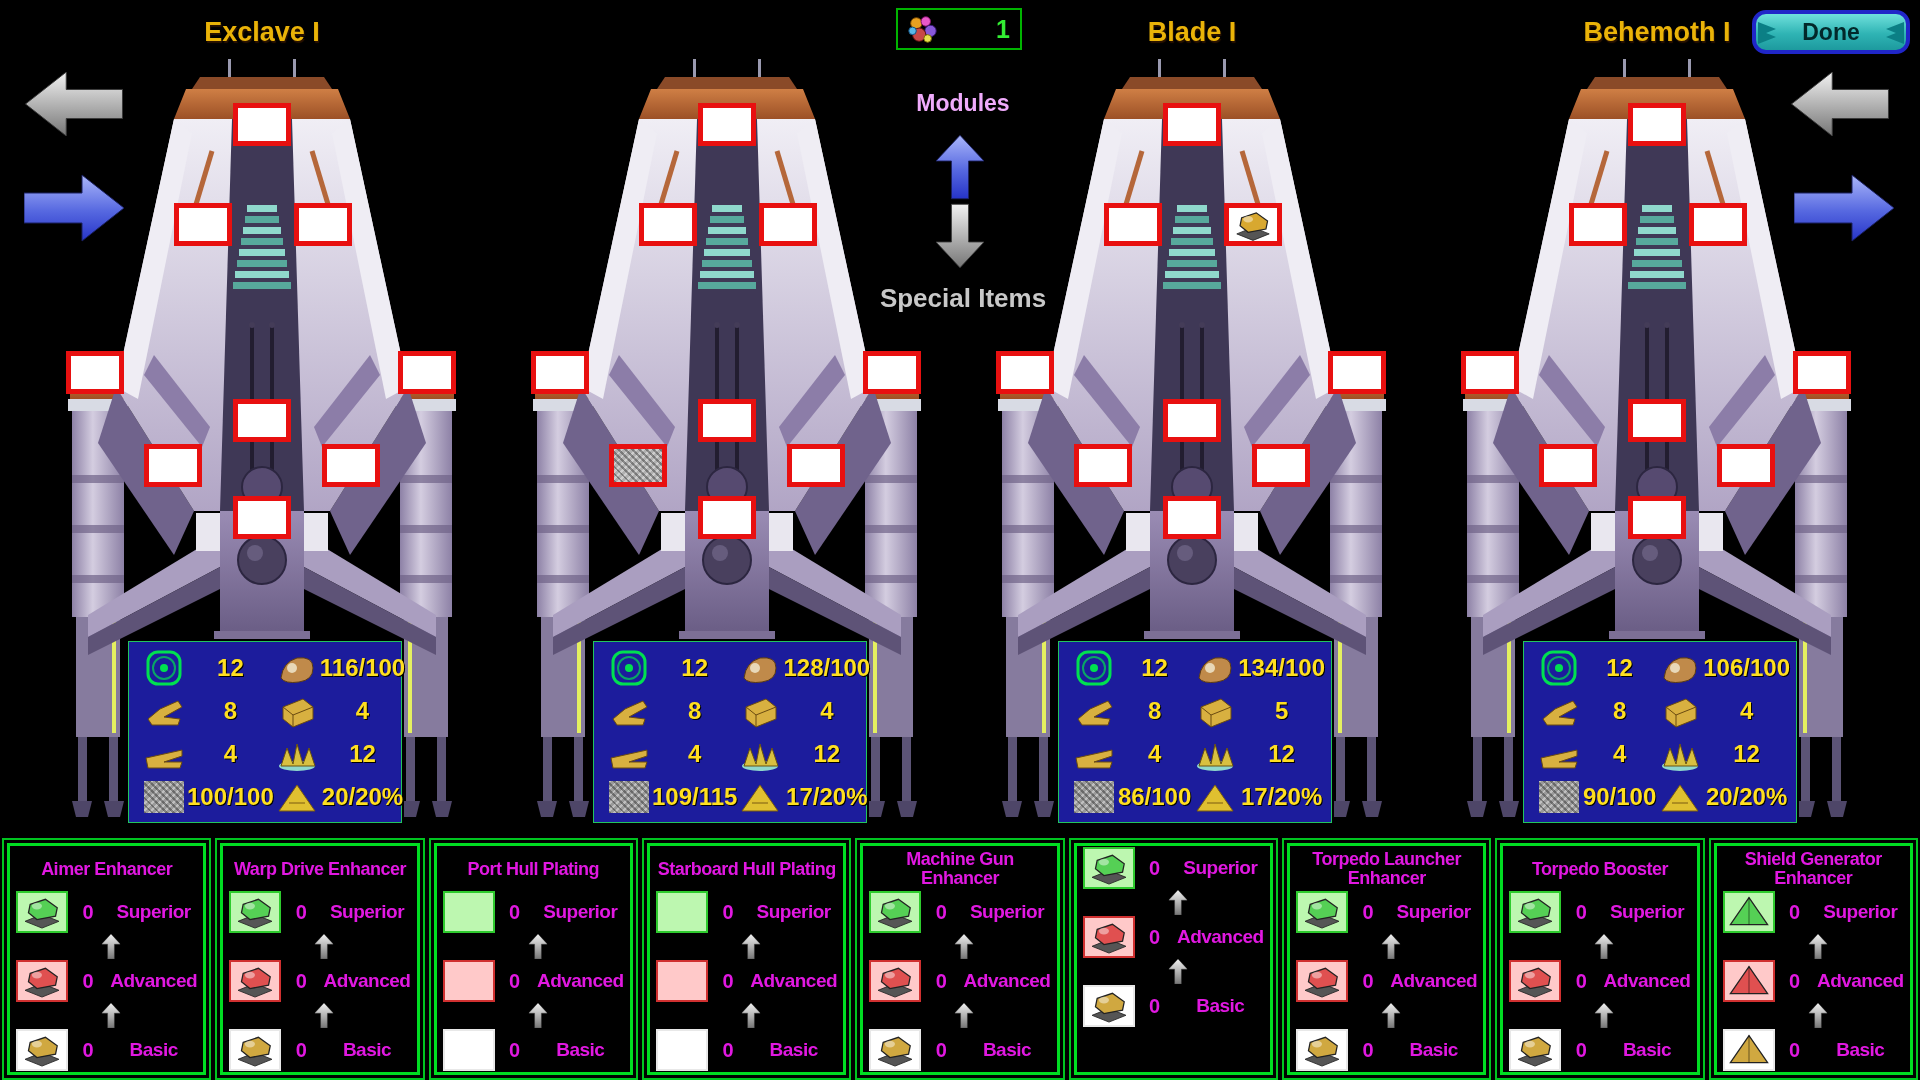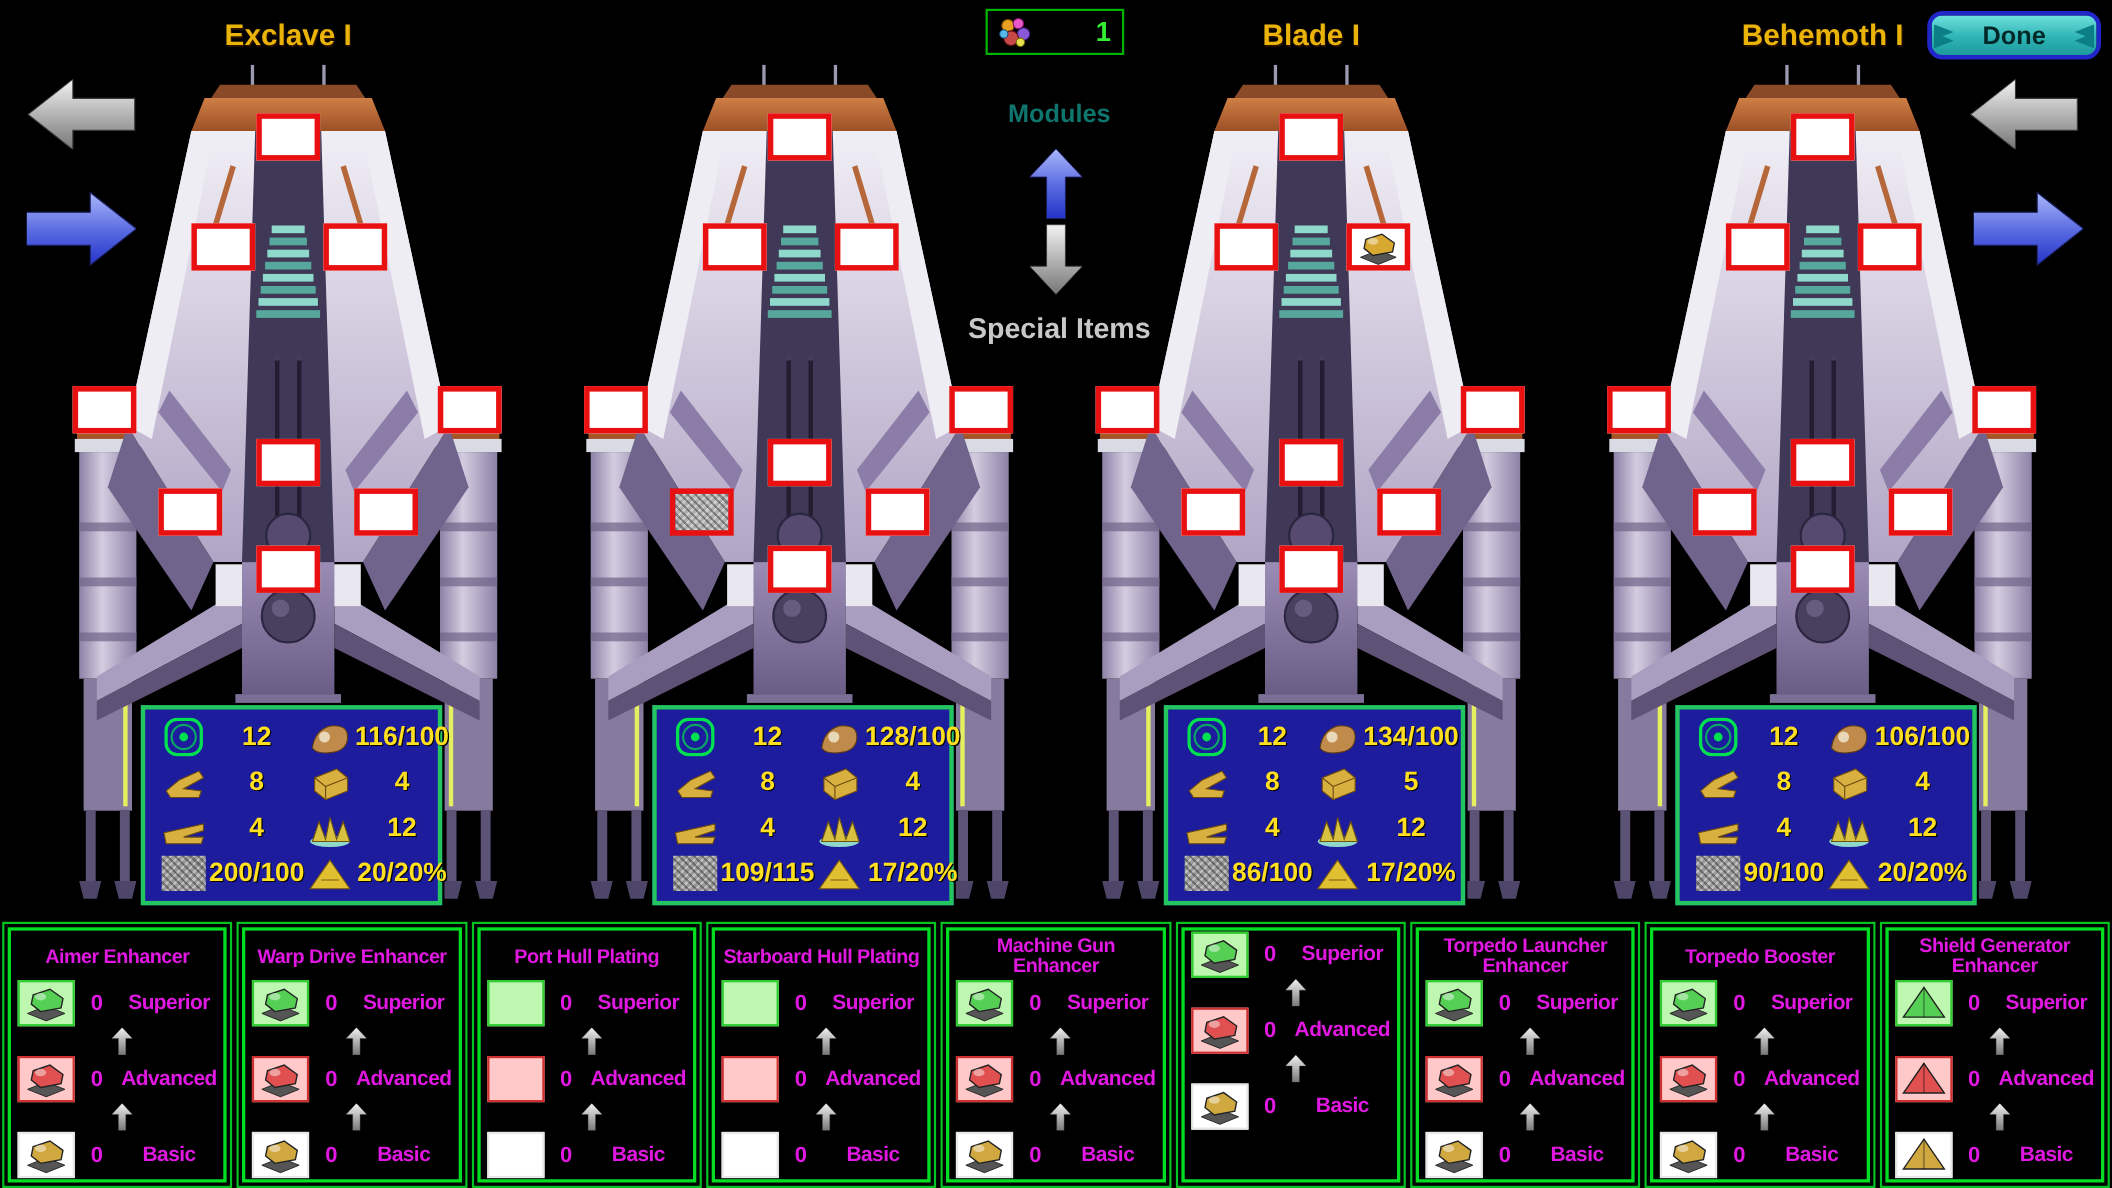--- a/index.html
+++ b/index.html
@@ -24,21 +24,21 @@
 
   
   .ship{position:absolute;width:400px;height:770px;}
   .ship svg.art{position:absolute;left:0;top:0;width:400px;height:765px;}
   .slot{position:absolute;width:58px;height:43px;box-sizing:border-box;border:5px solid #e81010;
     background:#fff;cursor:pointer;display:flex;align-items:center;justify-content:center;overflow:hidden;}
   .slot .fill{width:100%;height:100%;display:flex;align-items:center;justify-content:center;}
 
   
   .stats{position:absolute;left:66px;top:586px;width:274px;height:182px;box-sizing:border-box;
-    background:#1c1c9c;border:4px solid #22c55e;box-shadow:0 0 0 2px #000;
+    background:#1c1c9c;border:1px solid #22c55e;box-shadow:0 0 0 2px #000;
     display:grid;grid-template-columns:46px 1fr 46px 1fr;grid-auto-rows:1fr;
     align-items:center;padding:4px 6px 4px 12px;}
   .stats .num{text-align:center;font-size:24px;color:#ffdf20;text-shadow:1px 1px 0 #000;}
   .sicon{display:flex;align-items:center;justify-content:center;}
   .sicon svg{width:42px;height:36px;}
 
   
   .upanels{position:absolute;left:0;top:836px;width:1920px;height:244px;
     display:grid;grid-template-columns:repeat(9,1fr);}
   .upanel{margin:2px;border:2px solid #00c420;padding:3px;box-sizing:border-box;background:#000;}
@@ -222,21 +222,21 @@
       <circle cx="12" cy="12" r="6" fill="#e8a020" stroke="#7a4a00"></circle>
       <circle cx="22" cy="10" r="5" fill="#e858c8" stroke="#801068"></circle>
       <circle cx="27" cy="20" r="6" fill="#8858d8" stroke="#3a1878"></circle>
       <circle cx="15" cy="24" r="7" fill="#c84848" stroke="#601010"></circle>
       <circle cx="24" cy="28" r="4" fill="#e8e050" stroke="#787000"></circle>
       <circle cx="8" cy="20" r="4" fill="#58b8e8" stroke="#104a78"></circle>
     </svg>
     <span class="val">1</span>
   </div>
 
-  <div class="mid-label" style="left:880px;top:90px;width:166px;color:#0f766e">Modules</div>
+  <div class="mid-label" style="left:880px;top:90px;width:166px;color:#f0abfc">Modules</div>
   <svg class="nav-arrow" style="left:936px;top:132px;width:48px;height:70px">
       <use href="#arrU-blue"></use>
     </svg>
   <svg class="nav-arrow" style="left:936px;top:200px;width:48px;height:72px">
       <use href="#arrD-gray"></use>
     </svg>
   <div class="mid-label" style="left:850px;top:283px;width:226px;color:#c8c8c8;font-size:26px">Special Items</div>
 
   <div class="done-btn">
     <span class="done-notch l"></span>
@@ -298,21 +298,21 @@
           <span class="sicon">
             <svg viewBox="0 0 40 36">
               <ellipse cx="20" cy="30" rx="18" ry="5" fill="#8fd8cc"></ellipse>
               <polygon points="4,30 10,12 16,28 20,8 26,28 32,12 38,30" fill="#d8c040" stroke="#6a5210"></polygon>
             </svg>
           </span>
           <span class="num">12</span>
           <span class="sicon">
             <span class="checker" style="width: 40px; height: 32px; --cb: #9a9a9a; display: inline-block;"></span>
           </span>
-          <span class="num">200/100</span>
+          <span class="num">100/100</span>
           <span class="sicon">
             <svg viewBox="0 0 40 36">
               <polygon points="20,6 38,32 2,32" fill="#e0c030" stroke="#7a5a10"></polygon>
               <polyline points="12,24 28,24" stroke="#7a5a10" fill="none"></polyline>
             </svg>
           </span>
           <span class="num">20/20%</span>
         </div>
       </div>
       <div class="ship" style="left: 527px; top: 55px;">

